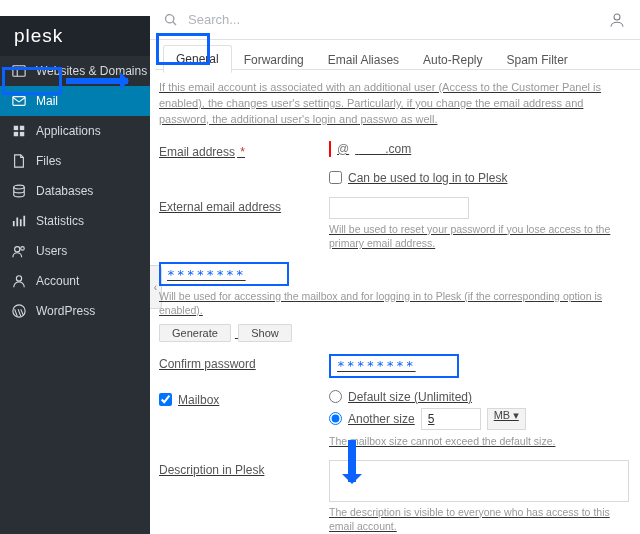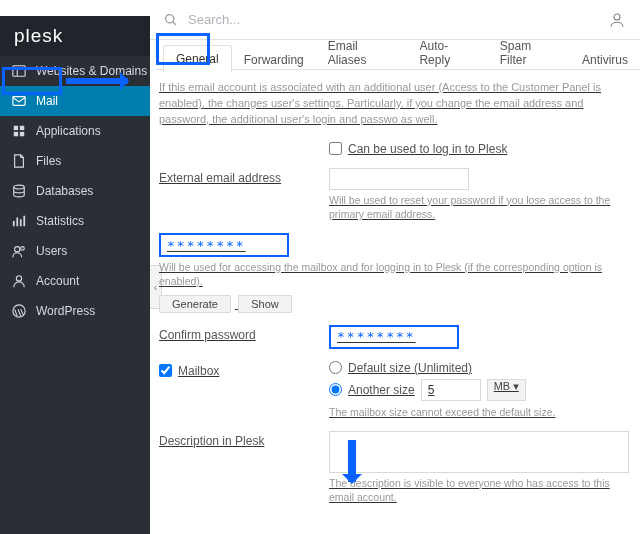--- a/index.html
+++ b/index.html
@@ -216,26 +216,35 @@
       <path d="M4 21c0-4 4-6 8-6s8 2 8 6"></path>
     </svg>
 </div>
 
 <div class="tabs" id="tabs">
     <div class="tab active">General</div>
     <div class="tab">Forwarding</div>
     <div class="tab">Email Aliases</div>
     <div class="tab">Auto-Reply</div>
     <div class="tab">Spam Filter</div>
-    <div class="tab">Antivirus</div>
   </div>
 
 <div class="content">
   <div class="intro">If this email account is associated with an additional user (Access to the Customer Panel is enabled), the changes user's settings. Particularly, if you change the email address and password, the additional user's login and passwo as well.</div>
 
+  <div class="form-row">
+    <div class="form-label">
+      <span>Email address</span><span class="req"> *</span>
+    </div>
+    <div class="form-field">
+      <span class="email-local"></span>
+      <span class="at">@</span>
+      <span class="domain">&nbsp;&nbsp;&nbsp;&nbsp;&nbsp;&nbsp;&nbsp;&nbsp;.<span>com</span></span>
+    </div>
+  </div>
 
   <div class="form-row">
     <div class="form-label"></div>
     <div class="form-field">
       <label class="chk-line">
         <input type="checkbox" style="">
         <span>Can be used to log in to Plesk</span>
       </label>
     </div>
   </div>

